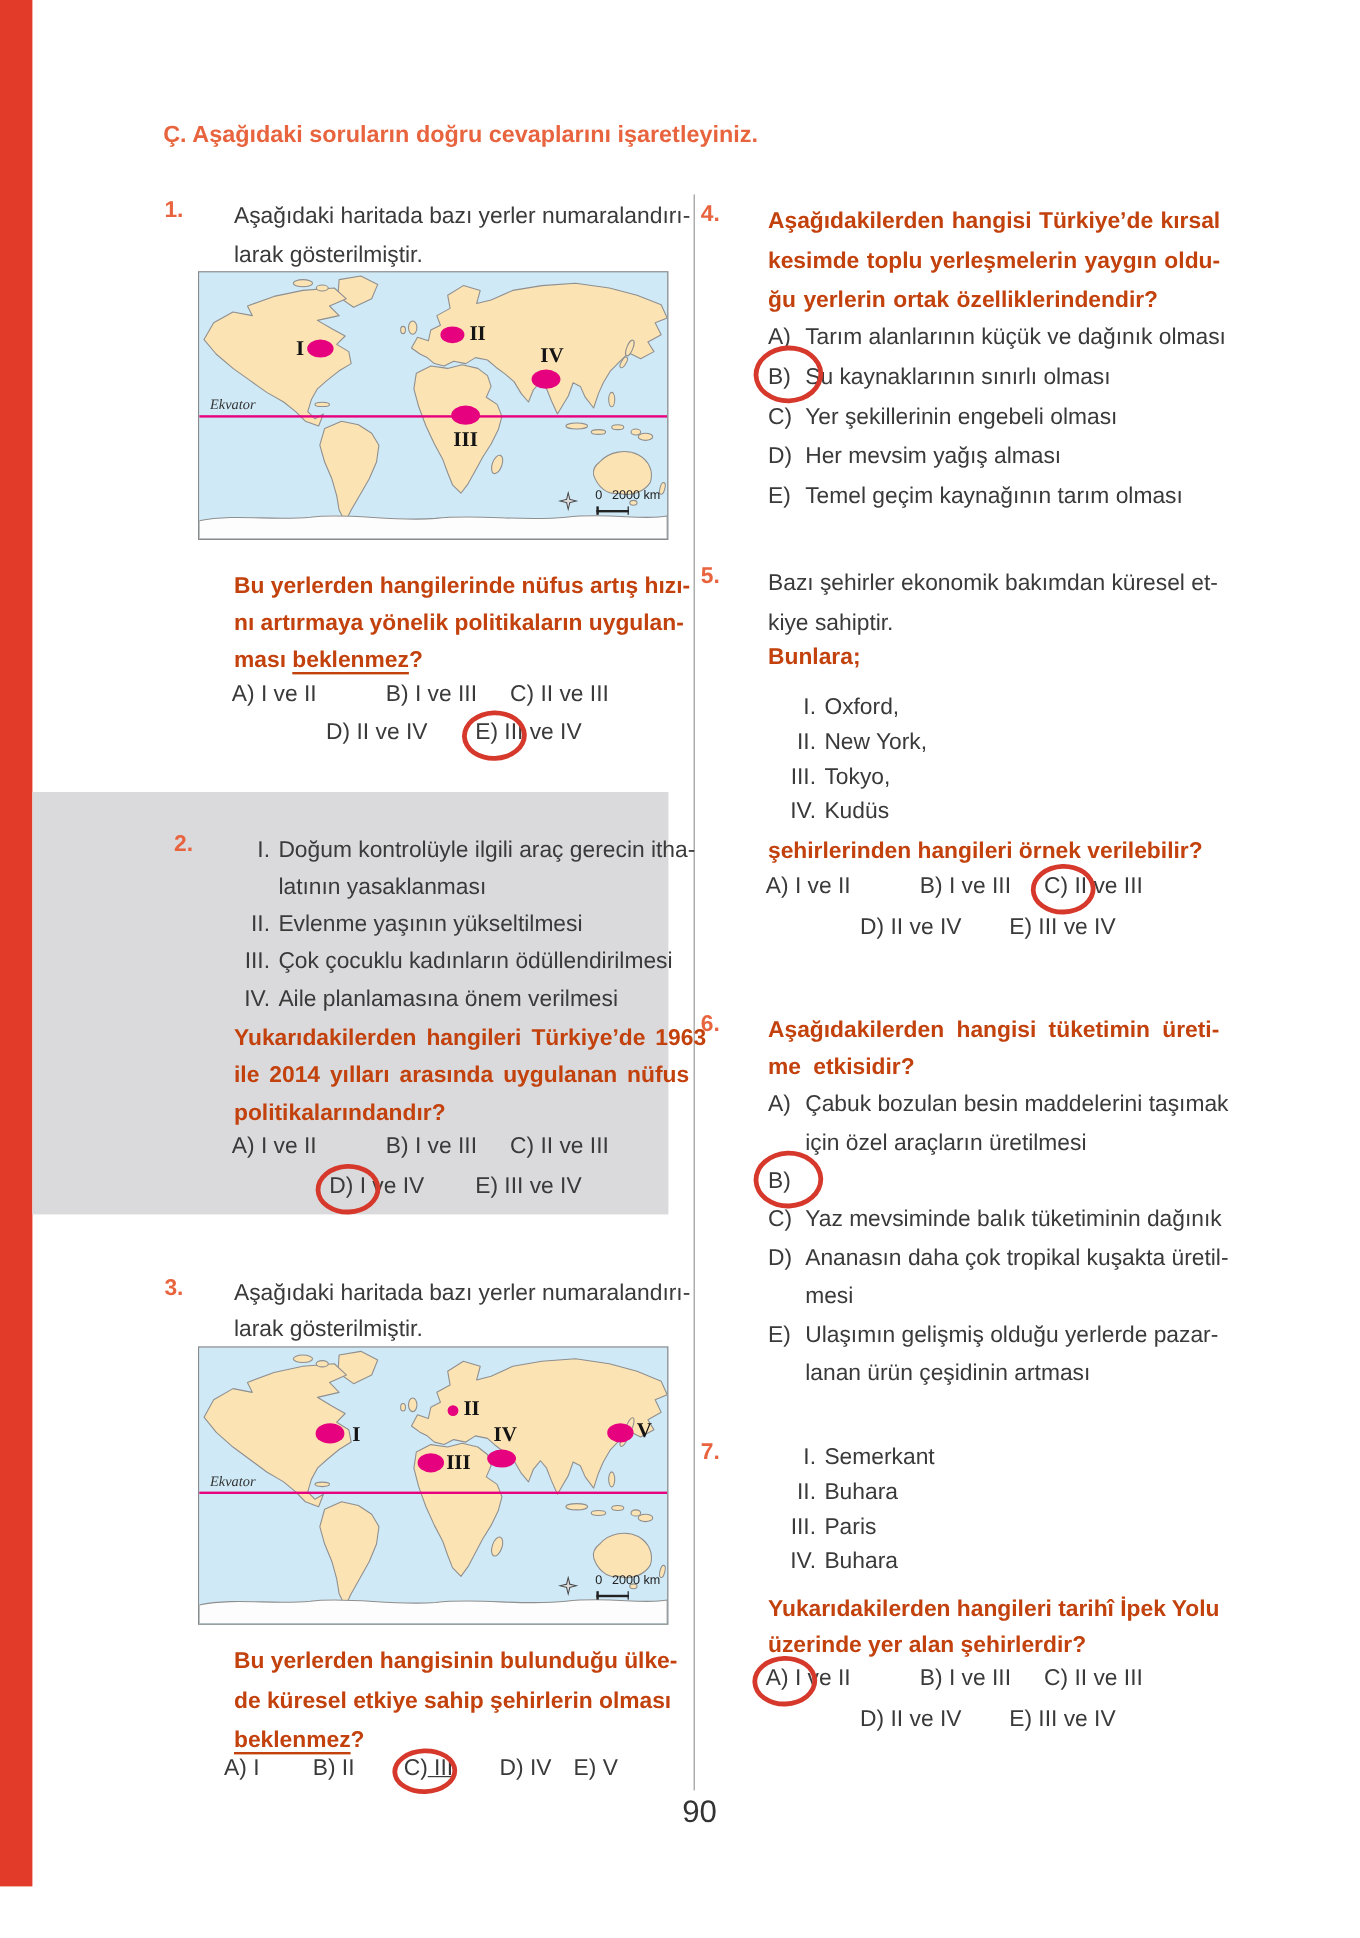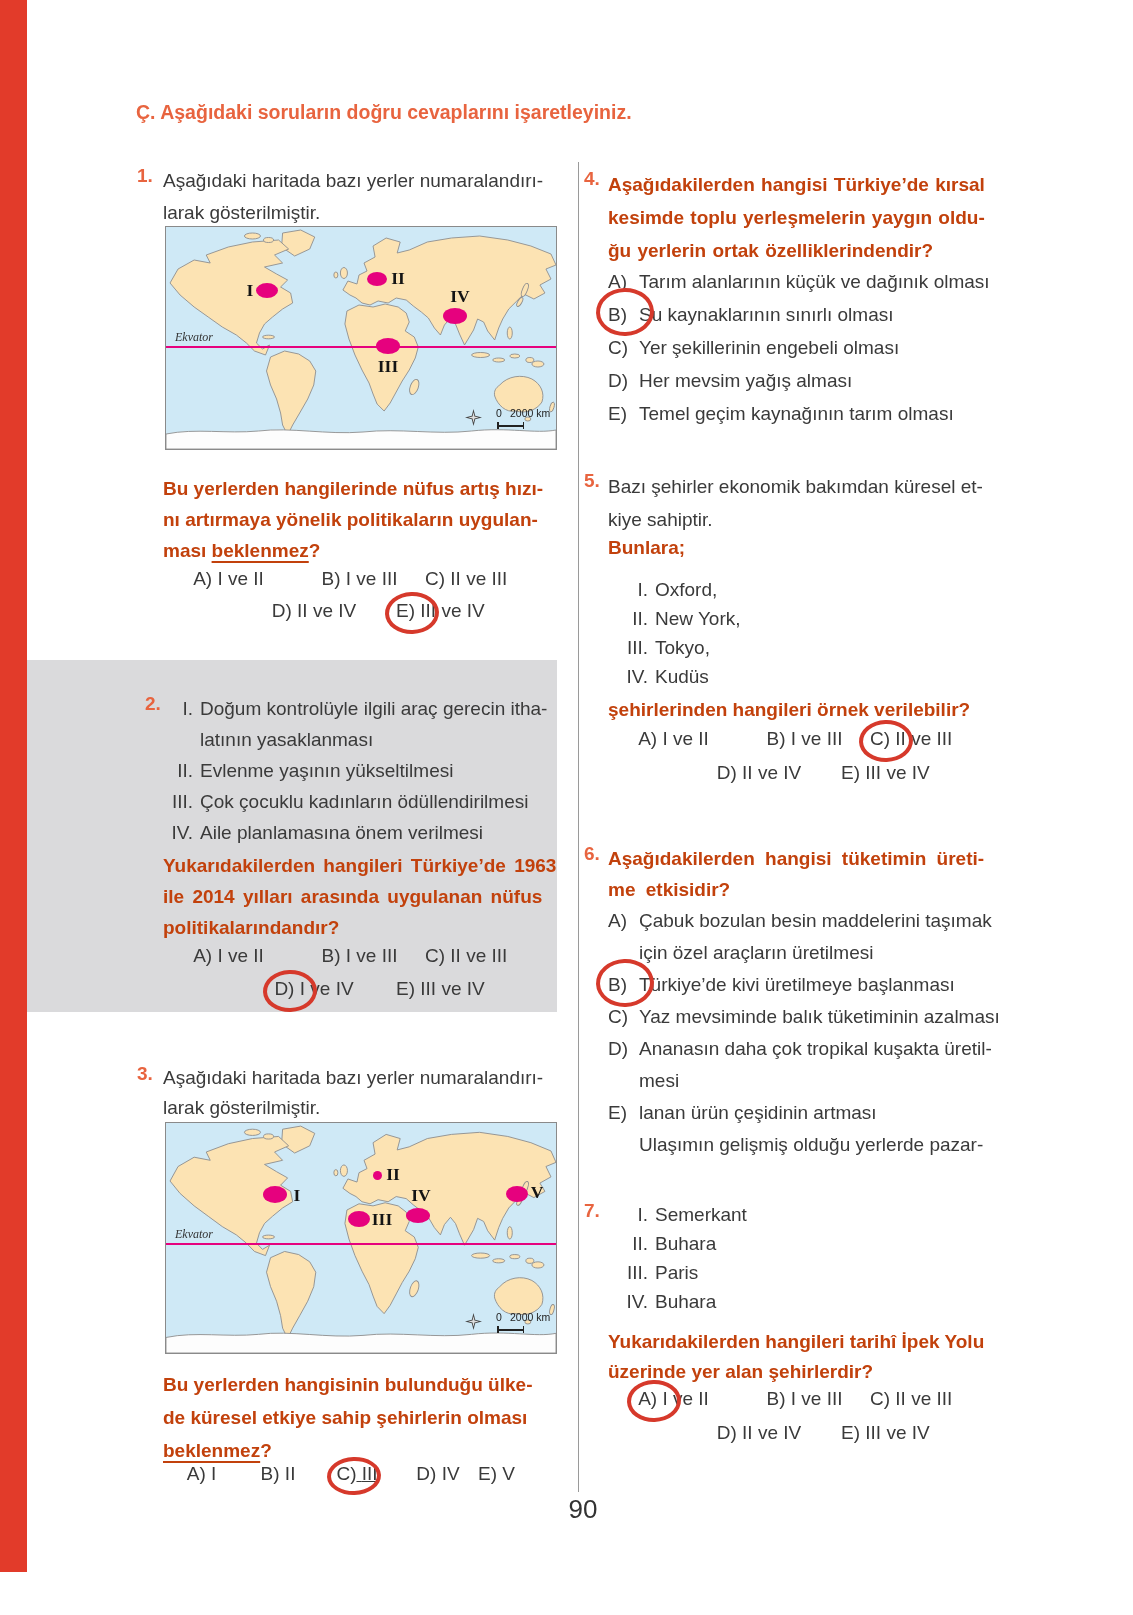--- a/index.html
+++ b/index.html
@@ -7,21 +7,21 @@
     width:1133px;height:1615px;position:relative;background:#ffffff;
     font-family:"Liberation Sans","DejaVu Sans",sans-serif;color:#3a3a3a;overflow:hidden;
   }
   .edgebar{position:absolute;left:0;top:0;width:27px;height:1572px;background:#e23b2a;}
   .header{position:absolute;left:136px;top:101px;font-size:19.5px;font-weight:bold;color:#e8643f;white-space:nowrap;}
   .divider{position:absolute;left:578px;top:162px;width:1px;height:1330px;background:#9a9a9a;}
   .pagenum{position:absolute;left:533px;top:1494px;width:100px;text-align:center;font-size:26px;color:#333;}
   .question{position:absolute;}
   .question.gray{background:#dadadc;}
   .qnum{position:absolute;font-size:19px;font-weight:bold;color:#e8643f;white-space:nowrap;}
-  .blk{position:absolute;white-space:nowrap;}
+  .blk{position:absolute;white-space:nowrap;margin-left:32px;}
   .tx .line{font-size:19px;color:#3a3a3a;}
   .stem .line{font-size:19px;font-weight:bold;color:#c2410c;}
   .u{text-decoration:underline;text-underline-offset:4px;text-decoration-thickness:2px;}
   .lrow{display:flex;}
   .lnum{text-align:right;flex:none;font-size:19px;color:#3a3a3a;}
   .ltxt{font-size:19px;color:#3a3a3a;margin-left:7px;}
   .optrow{position:absolute;display:flex;font-size:19px;color:#3a3a3a;white-space:nowrap;text-align:center;}
   .optrow .opt{display:inline-block;}
   .optblk{position:absolute;}
   .optline{display:flex;font-size:19px;color:#3a3a3a;white-space:nowrap;}
@@ -328,42 +328,39 @@
       <div class="blk optblk" style="top: 62px; left: 24px; line-height: 32px;">
         <div class="optline">
           <span class="ltr">A)</span>
           <div>
             <div>Çabuk bozulan besin maddelerini taşımak</div>
             <div>için özel araçların üretilmesi</div>
           </div>
         </div>
         <div class="optline">
           <span class="ltr circ cblk">B)</span>
-          <div>
-            <div>Türkiye’de kivi üretilmeye başlanması</div>
-          </div>
         </div>
         <div class="optline">
           <span class="ltr">C)</span>
           <div>
-            <div>Yaz mevsiminde balık tüketiminin azalması</div>
+            <div>Yaz mevsiminde balık tüketiminin dağınık</div>
           </div>
         </div>
         <div class="optline">
           <span class="ltr">D)</span>
           <div>
             <div>Ananasın daha çok tropikal kuşakta üretil-</div>
             <div>mesi</div>
           </div>
         </div>
         <div class="optline">
           <span class="ltr">E)</span>
           <div>
+            <div>Ulaşımın gelişmiş olduğu yerlerde pazar-</div>
             <div>lanan ürün çeşidinin artması</div>
-            <div>Ulaşımın gelişmiş olduğu yerlerde pazar-</div>
           </div>
         </div>
       </div>
     </div>
     <div class="question" style="left: 584px; top: 1200px; width: 432px;">
       <span class="qnum" style="left: 0px; top: 0px;">7.</span>
       <div class="blk" style="top: 0px; left: 24px; line-height: 29px;">
         <div class="lrow">
           <span class="lnum" style="width: 40px;">I.</span>
           <div class="ltxt">

